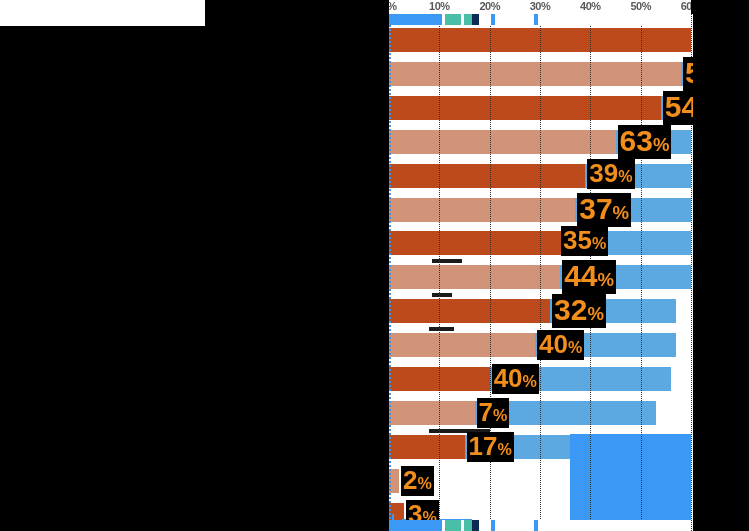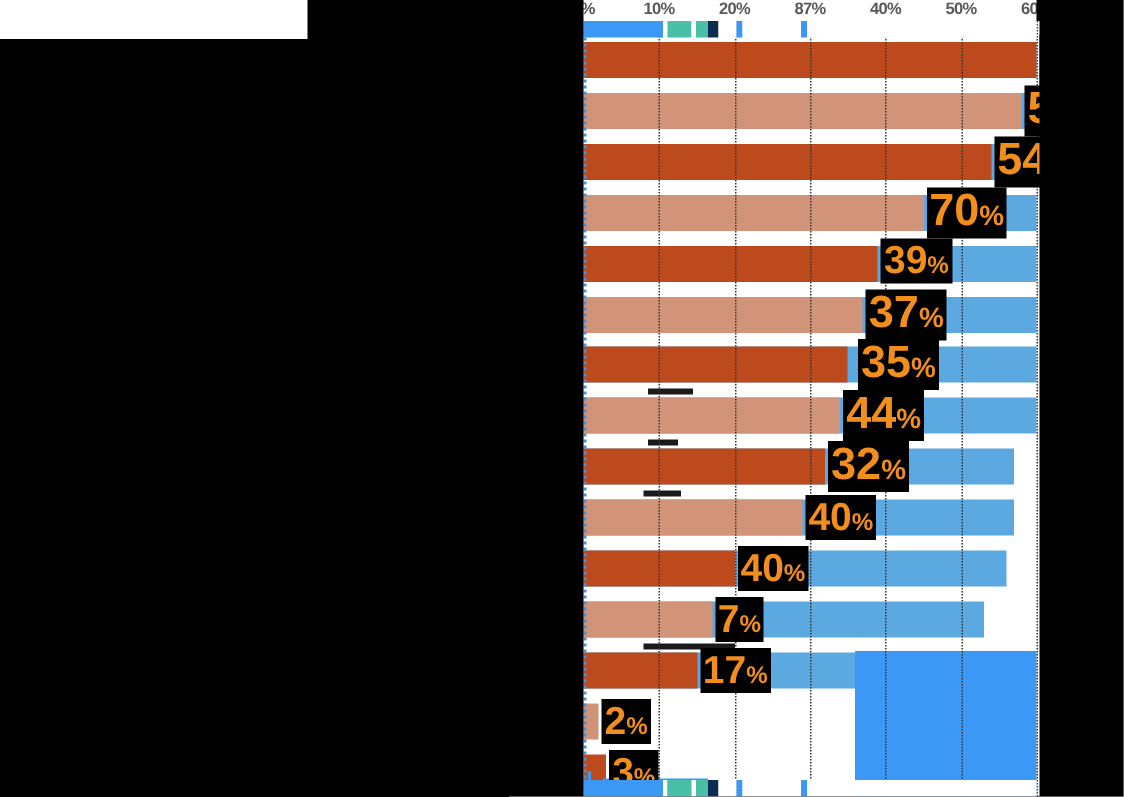--- a/index.html
+++ b/index.html
@@ -116,40 +116,40 @@
         <div class="gridline" style="left: 151px;"></div>
         <div class="gridline" style="left: 201.333px;"></div>
         <div class="gridline" style="left: 251.667px;"></div>
         <div class="gridline" style="left: 302px;"></div>
       </div>
     <div class="axis-left"></div>
     <div id="labels-container">
         <div class="vlabel" style="font-size: 30px; left: 304px; top: 9px;"><span>60</span><span class="u">%</span></div>
         <div class="vlabel" style="font-size: 30px; left: 293.933px; top: 42.9px;"><span>58</span><span class="u">%</span></div>
         <div class="vlabel" style="font-size: 30px; left: 273.8px; top: 76.8px;"><span>54</span><span class="u">%</span></div>
-        <div class="vlabel" style="font-size: 30px; left: 228.5px; top: 110.7px;"><span>70</span><span class="u">%</span></div>
+        <div class="vlabel" style="font-size: 30px; left: 228.5px; top: 110.7px;"><span>63</span><span class="u">%</span></div>
         <div class="vlabel" style="font-size: 26px; left: 198.3px; top: 144.6px;"><span>39</span><span class="u">%</span></div>
         <div class="vlabel" style="font-size: 30px; left: 188.233px; top: 178.5px;"><span>37</span><span class="u">%</span></div>
-        <div class="vlabel" style="font-size: 30px; left: 183px; top: 212.4px;"><span>35</span><span class="u">%</span></div>
+        <div class="vlabel" style="font-size: 26px; left: 172px; top: 212.4px;"><span>35</span><span class="u">%</span></div>
         <div class="vlabel" style="font-size: 30px; left: 173.133px; top: 246.3px;"><span>44</span><span class="u">%</span></div>
         <div class="vlabel" style="font-size: 30px; left: 163.067px; top: 280.2px;"><span>32</span><span class="u">%</span></div>
         <div class="vlabel" style="font-size: 26px; left: 147.967px; top: 316.1px;"><span>40</span><span class="u">%</span></div>
         <div class="vlabel" style="font-size: 26px; left: 102.667px; top: 350px;"><span>40</span><span class="u">%</span></div>
         <div class="vlabel" style="font-size: 26px; left: 87.5667px; top: 383.9px;"><span>7</span><span class="u">%</span></div>
         <div class="vlabel" style="font-size: 26px; left: 77.5px; top: 417.8px;"><span>17</span><span class="u">%</span></div>
         <div class="vlabel" style="font-size: 26px; left: 12.0667px; top: 451.7px;"><span>2</span><span class="u">%</span></div>
         <div class="vlabel" style="font-size: 26px; left: 17.1px; top: 485.6px;"><span>3</span><span class="u">%</span></div>
       </div>
   </div>
 
   <div id="ticks-container">
       <div class="ticklabel" style="left: 389px;">0%</div>
       <div class="ticklabel" style="left: 439.333px;">10%</div>
       <div class="ticklabel" style="left: 489.667px;">20%</div>
-      <div class="ticklabel" style="left: 540px;">87%</div>
+      <div class="ticklabel" style="left: 540px;">30%</div>
       <div class="ticklabel" style="left: 590.333px;">40%</div>
       <div class="ticklabel" style="left: 640.667px;">50%</div>
       <div class="ticklabel" style="left: 691px;">60%</div>
     </div>
 
   <div class="strip" id="strip-top" style="left:389px;top:14px;width:302px;">
       <div class="seg" style="left: 0px; width: 52.85px; background: rgb(59, 152, 245);"></div>
       <div class="seg" style="left: 52.85px; width: 3.624px; background: rgb(255, 255, 255);"></div>
       <div class="seg" style="left: 56.474px; width: 15.1px; background: rgb(73, 191, 168);"></div>
       <div class="seg" style="left: 71.574px; width: 3.02px; background: rgb(255, 255, 255);"></div>

